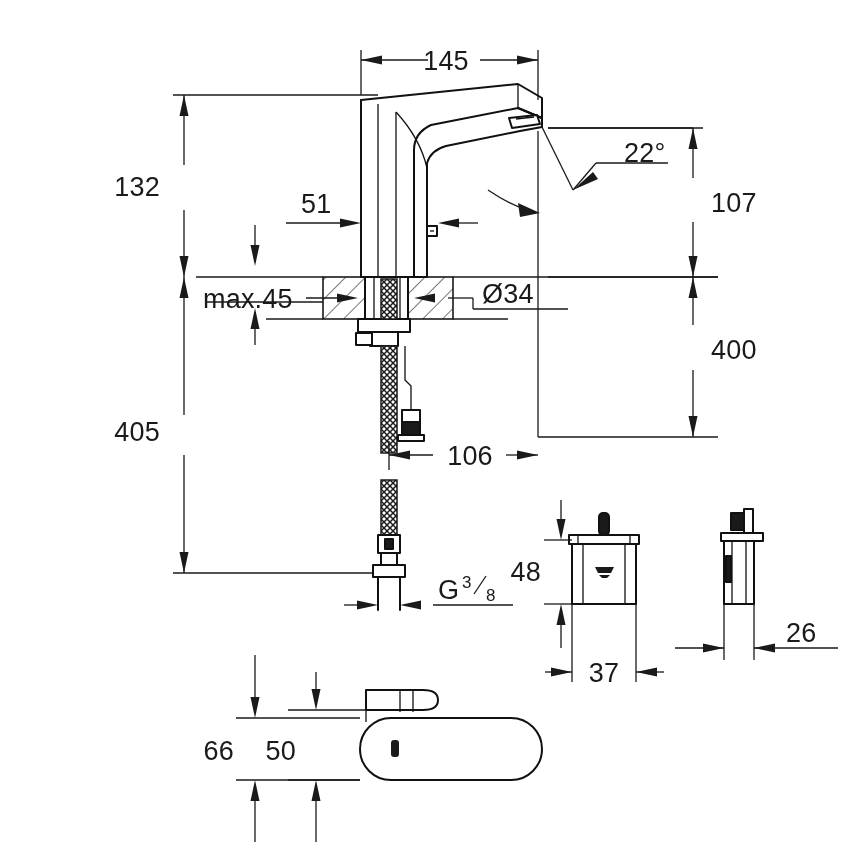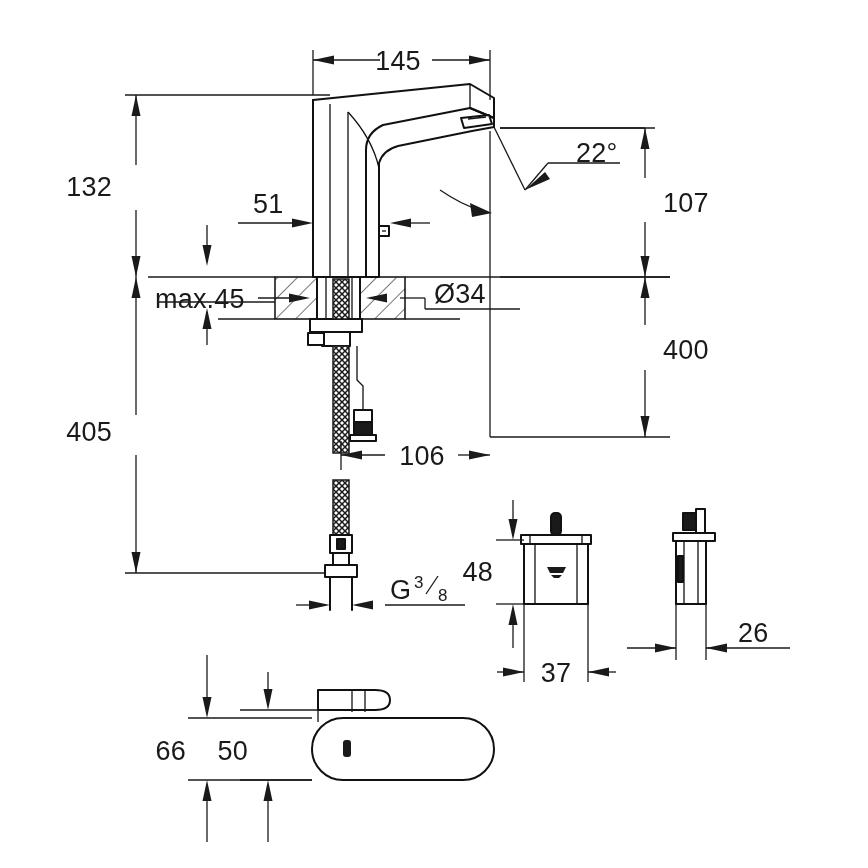--- a/index.html
+++ b/index.html
@@ -11,20 +11,21 @@
     width: 868px;
     height: 868px;
     font-family: "Liberation Sans", sans-serif;
     overflow: hidden;
   }
   #drawing-root {
     position: relative;
     width: 732px;
     height: 868px;
     background: #ffffff;
+    margin-left: 48px;
   }
   svg#tech-drawing {
     display: block;
     width: 868px;
     height: 868px;
   }
   .dimline {
     stroke: #1a1a1a;
     stroke-width: 1.3;
     fill: none;

